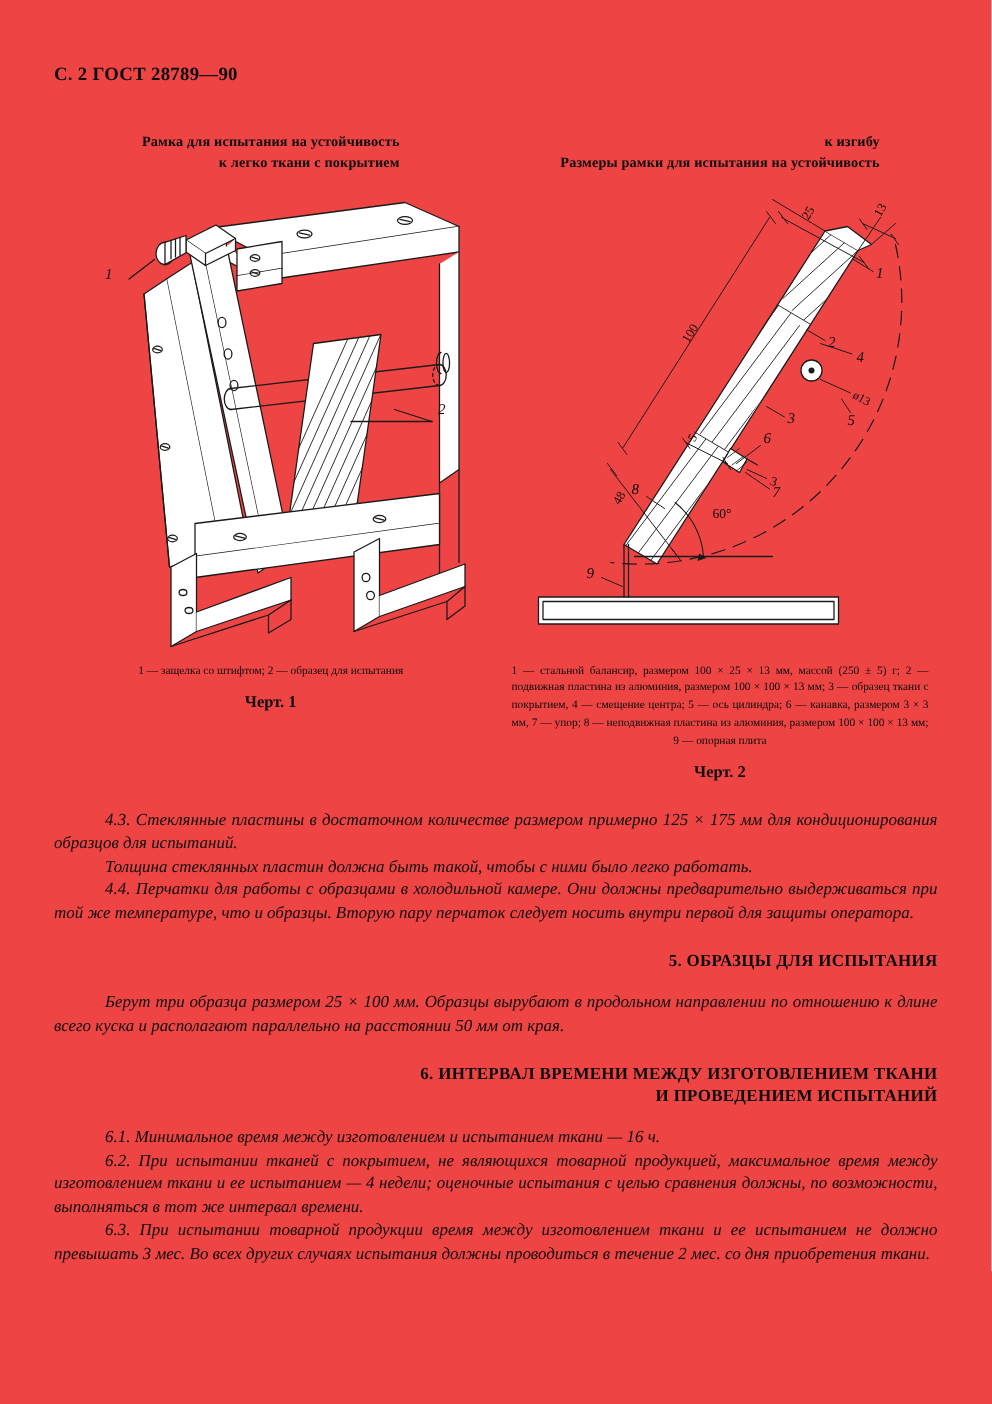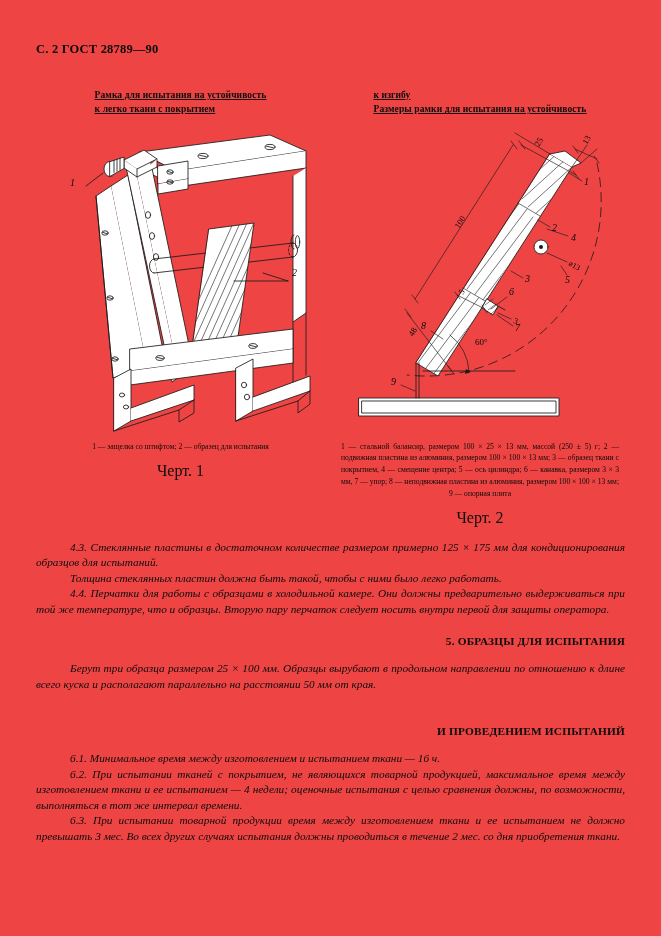--- a/index.html
+++ b/index.html
@@ -42,40 +42,40 @@
   }
   .fig {
     flex: 1 1 0;
     display: flex;
     flex-direction: column;
     align-items: center;
   }
   .fig-title {
     font-size: 9.5px;
     font-weight: bold;
-    text-align: left;
+    text-align: right;
     line-height: 1.5;
     letter-spacing: 0.1px;
-    text-decoration: underline;
   }
   .fig-canvas {
     margin-top: 6px;
   }
   .fig-legend {
     font-size: 7.6px;
     line-height: 1.55;
     text-align: justify;
     text-align-last: center;
     margin-top: 6px;
     padding: 0 6px;
   }
   .fig-number {
-    font-size: 16px;
+    font-size: 11px;
     margin-top: 10px;
     text-align: left;
+    font-weight: bold;
   }
 
   svg { display: block; }
   svg text { font-family: "Liberation Serif", serif; }
 
   
   .body-text {
     position: absolute;
     left: 36px;
     top: 540px;
@@ -429,21 +429,21 @@
 
     <p class="para">4.3. Стеклянные пластины в достаточном количестве размером примерно 125 × 175 мм для кондиционирования образцов для испытаний.</p>
     <p class="para">Толщина стеклянных пластин должна быть такой, чтобы с ними было легко работать.</p>
     <p class="para">4.4. Перчатки для работы с образцами в холодильной камере. Они должны предварительно выдерживаться при той же температуре, что и образцы. Вторую пару перчаток следует носить внутри первой для защиты оператора.</p>
 
     <h2 class="section">5. ОБРАЗЦЫ ДЛЯ ИСПЫТАНИЯ</h2>
 
     <p class="para">Берут три образца размером 25 × 100 мм. Образцы вырубают в продольном направлении по отношению к длине всего куска и располагают параллельно на расстоянии 50 мм от края.</p>
 
     <h2 class="section">
-      <br>
+      <span>6.  ИНТЕРВАЛ ВРЕМЕНИ МЕЖДУ ИЗГОТОВЛЕНИЕМ ТКАНИ</span><br>
       <span>И ПРОВЕДЕНИЕМ ИСПЫТАНИЙ</span>
     </h2>
 
     <p class="para">6.1. Минимальное время между изготовлением и испытанием ткани — 16 ч.</p>
     <p class="para">6.2. При испытании тканей с покрытием, не являющихся товарной продукцией, максимальное время между изготовлением ткани и ее испытанием — 4 недели; оценочные испытания с целью сравнения должны, по возможности, выполняться в тот же интервал времени.</p>
     <p class="para">6.3. При испытании товарной продукции время между изготовлением ткани и ее испытанием не должно превышать 3 мес. Во всех других случаях испытания должны проводиться в течение 2 мес. со дня приобретения ткани.</p>
   </div>
 
 </div>
 

